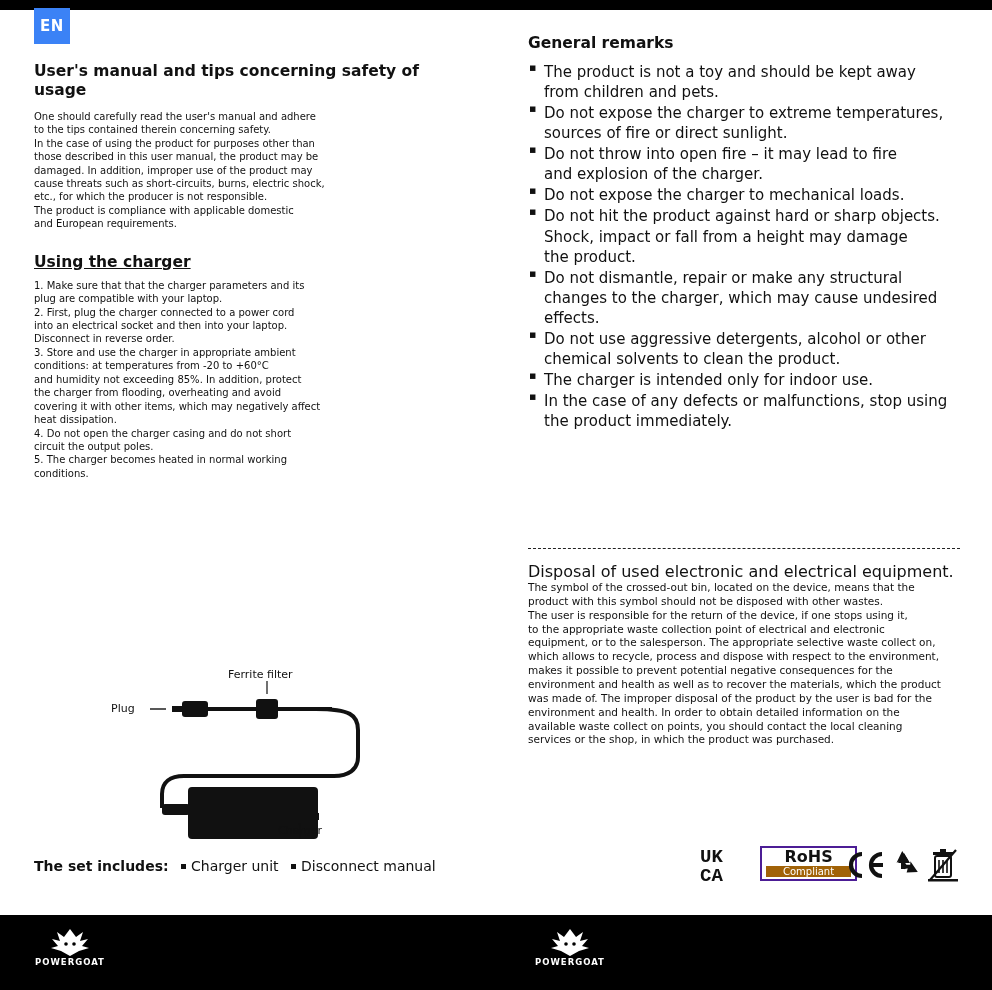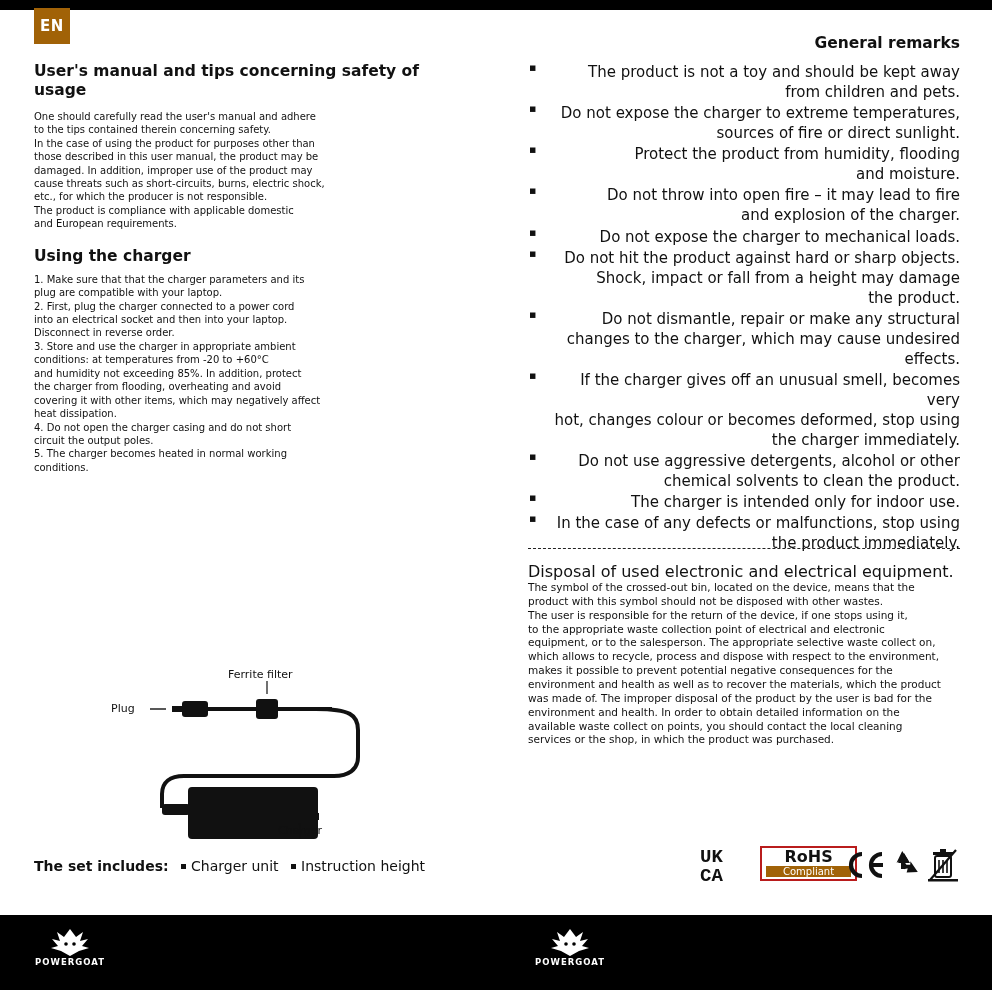--- a/index.html
+++ b/index.html
@@ -12,33 +12,33 @@
     overflow:hidden;
   }
   .page{position:absolute;inset:0;}
 
   
   .bar-top{position:absolute;left:0;top:0;width:992px;height:10px;background:#000;}
   .bar-bottom{position:absolute;left:0;top:915px;width:992px;height:75px;background:#000;}
 
   
   .lang-badge{
-    position:absolute;left:34px;top:8px;width:36px;height:36px;background:#a16207;
+    position:absolute;left:34px;top:8px;width:36px;height:36px;background:#3b82f6;
     color:#fff;display:flex;align-items:center;justify-content:center;
     font-size:15px;font-weight:bold;letter-spacing:.5px;
   }
 
   
   .col-left{position:absolute;left:34px;top:62px;width:440px;}
-  .col-right{position:absolute;left:528px;top:34px;width:432px;text-align:right;}
+  .col-right{position:absolute;left:528px;top:34px;width:432px;}
 
   h2{
     font-size:15.5px;font-weight:bold;margin:0 0 9px 0;line-height:1.25;
   }
-  .sec-head{font-size:15.5px;font-weight:bold;margin:16px 0 8px 0;}
+  .sec-head{font-size:15.5px;font-weight:bold;margin:22px 0 8px 0;text-decoration:underline;}
   .block{font-size:10px;line-height:1.345;}
   .block div{white-space:pre-wrap;}
 
   
   ul.bullets{list-style:none;margin:0;padding:0;}
   ul.bullets li{
     position:relative;padding-left:16px;font-size:15px;line-height:1.335;
     margin-bottom:1px;
   }
   ul.bullets li::before{
@@ -62,33 +62,33 @@
   .lbl{position:absolute;font-size:11px;color:#111;}
 
   
   .set-includes{position:absolute;left:34px;top:858px;font-size:14px;}
   .set-includes .bold{font-weight:bold;}
   .sq{display:inline-block;width:5px;height:5px;background:#111;vertical-align:middle;margin:0 5px 2px 8px;}
 
   
   .marks{position:absolute;left:700px;top:846px;width:260px;height:48px;}
   .ukca{position:absolute;left:0;top:2px;font-size:19px;font-weight:bold;line-height:1.02;letter-spacing:0px;font-family:Liberation Mono, monospace;}
-  .rohs{position:absolute;left:60px;top:0px;border:2px solid #b91c1c;padding:1px 4px 2px 4px;text-align:center;}
+  .rohs{position:absolute;left:60px;top:0px;border:2px solid #4c1d95;padding:1px 4px 2px 4px;text-align:center;}
   .rohs .r1{font-size:16px;font-weight:bold;line-height:1.05;}
   .rohs .r2{font-size:10px;background:#a16207;color:#fff;line-height:1.15;padding:0 17px;}
   .ce{position:absolute;left:145px;top:4px;}
   .recycle{position:absolute;left:188px;top:4px;}
   .wee-bin{position:absolute;left:228px;top:2px;}
 
   
   .logo{position:absolute;top:925px;width:70px;height:55px;color:#fff;}
   .logo.l1{left:35px;}
   .logo.l2{left:535px;}
   .logo .brand{
-    position:absolute;left:0;top:32px;width:70px;text-align:center;
+    position:absolute;left:0;top:32px;width:70px;
     font-size:8.5px;font-weight:bold;letter-spacing:1px;color:#fff;
   }
 </style>
 </head>
 <body>
 
 <div class="page">
 
   <div class="bar-top"></div>
 
@@ -154,59 +154,50 @@
       <path d="M180 167 L180 152 L178 152" stroke="#111" stroke-width="1.2" fill="none"></path>
     </svg>
     <div class="lbl" style="left:-9px;top:30px;">Plug</div>
     <div class="lbl" style="left:108px;top:-4px;">Ferrite filter</div>
     <div class="lbl" style="left:158px;top:152px;">Charger</div>
   </div>
 
   <div class="set-includes">
     <span class="bold">The set includes:</span>
     <span class="sq"></span><span>Charger unit</span>
-    <span class="sq"></span><span>Instruction height</span>
+    <span class="sq"></span><span>Disconnect manual</span>
   </div>
 
   <div class="col-right">
     <h2>General remarks</h2>
     <ul class="bullets">
       <li>
           <div>The product is not a toy and should be kept away
 from children and pets.</div>
         </li>
       <li>
           <div>Do not expose the charger to extreme temperatures,
 sources of fire or direct sunlight.</div>
         </li>
       <li>
-          <div>Protect the product from humidity, flooding
-and moisture.</div>
-        </li>
-      <li>
           <div>Do not throw into open fire – it may lead to fire
 and explosion of the charger.</div>
         </li>
       <li>
           <div>Do not expose the charger to mechanical loads.</div>
         </li>
       <li>
           <div>Do not hit the product against hard or sharp objects.
 Shock, impact or fall from a height may damage
 the product.</div>
         </li>
       <li>
           <div>Do not dismantle, repair or make any structural
 changes to the charger, which may cause undesired
 effects.</div>
-        </li>
-      <li>
-          <div>If the charger gives off an unusual smell, becomes very
-hot, changes colour or becomes deformed, stop using
-the charger immediately.</div>
         </li>
       <li>
           <div>Do not use aggressive detergents, alcohol or other
 chemical solvents to clean the product.</div>
         </li>
       <li>
           <div>The charger is intended only for indoor use.</div>
         </li>
       <li>
           <div>In the case of any defects or malfunctions, stop using

